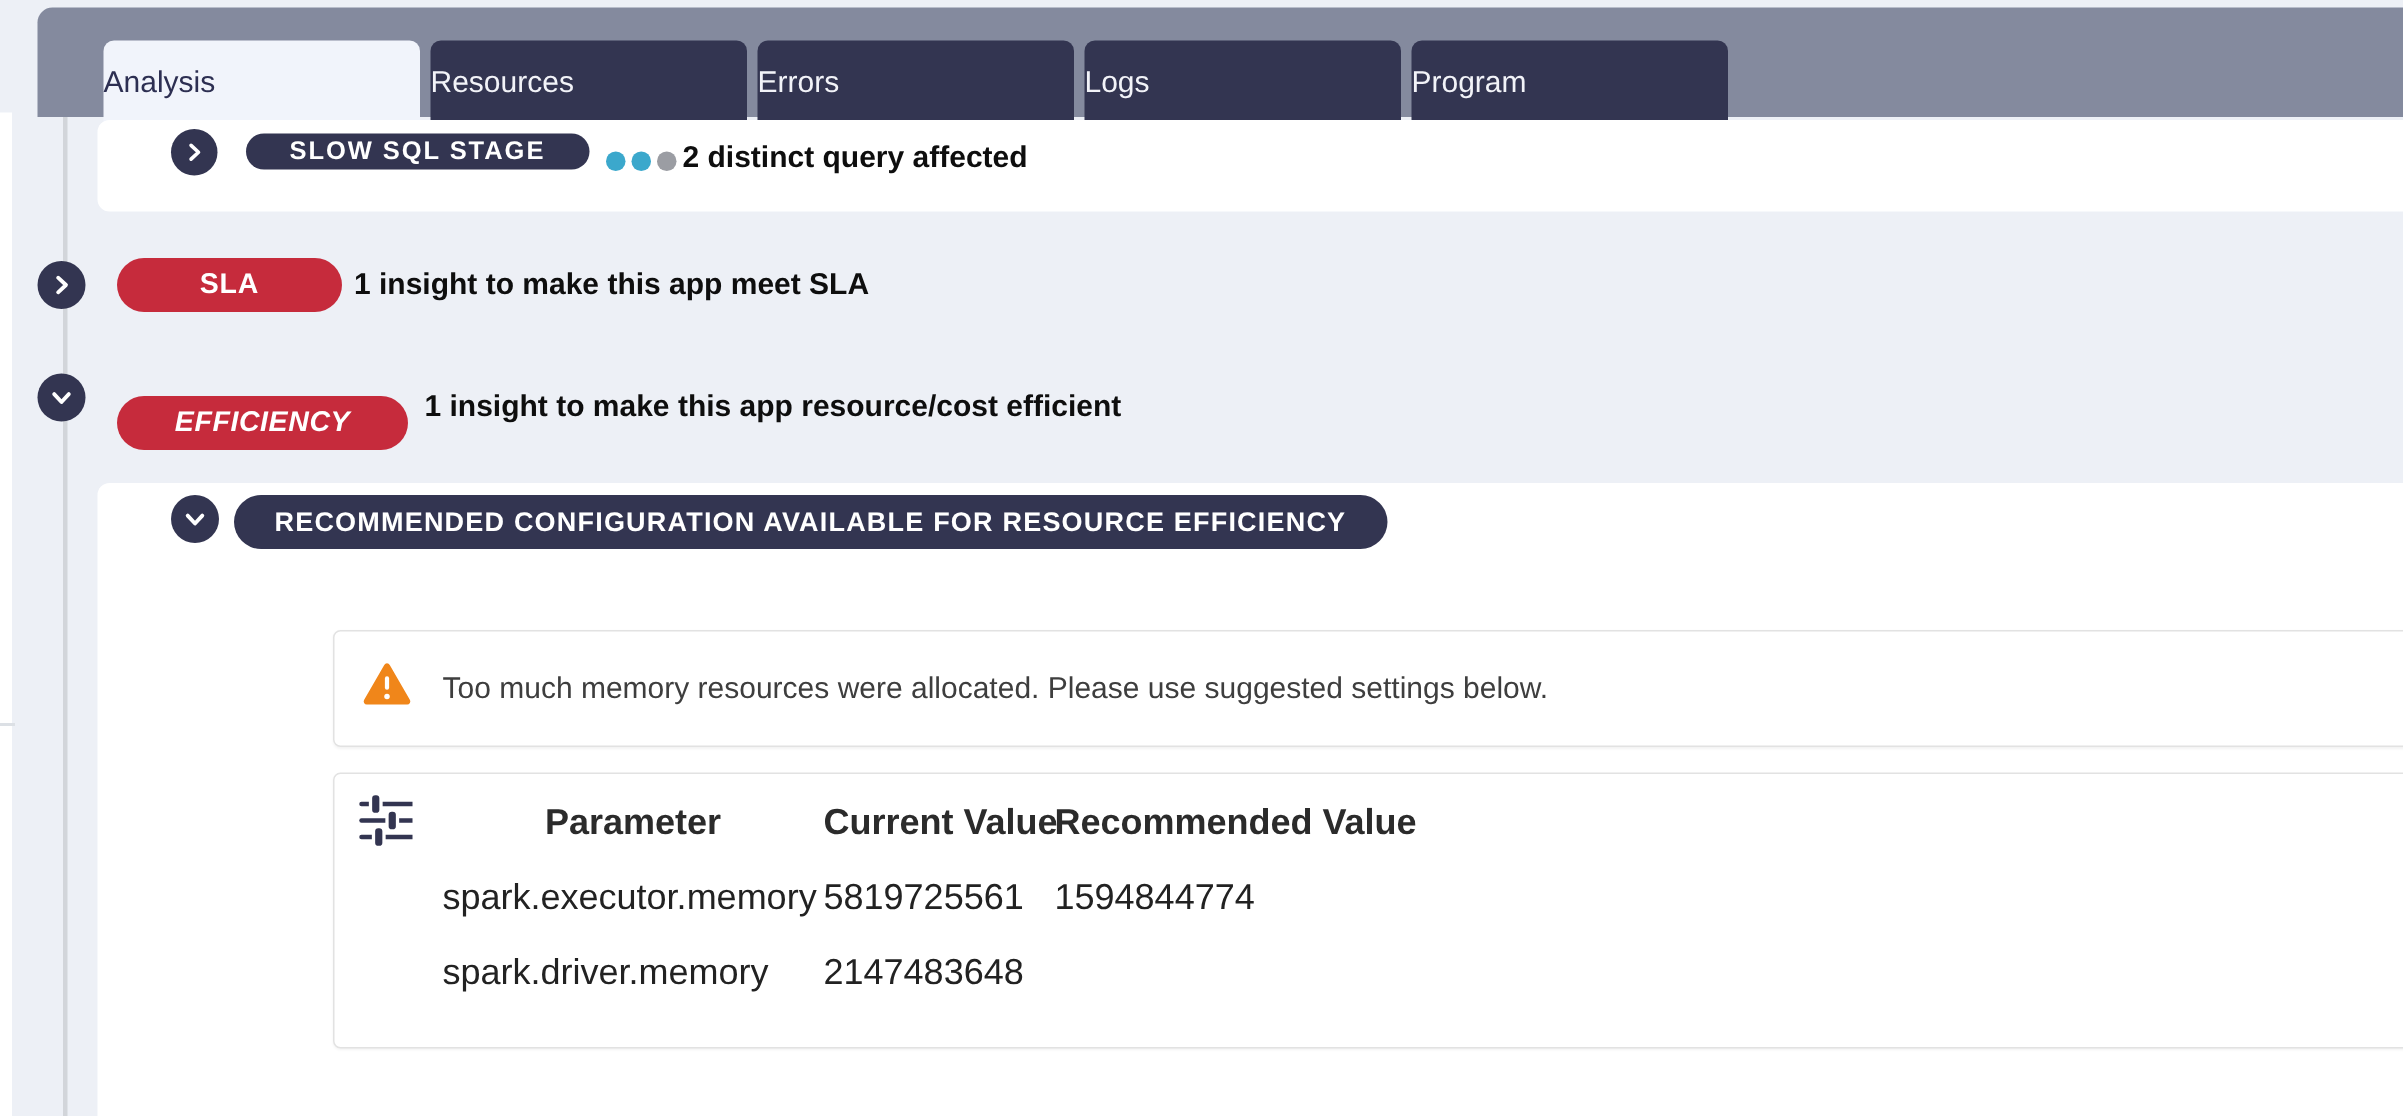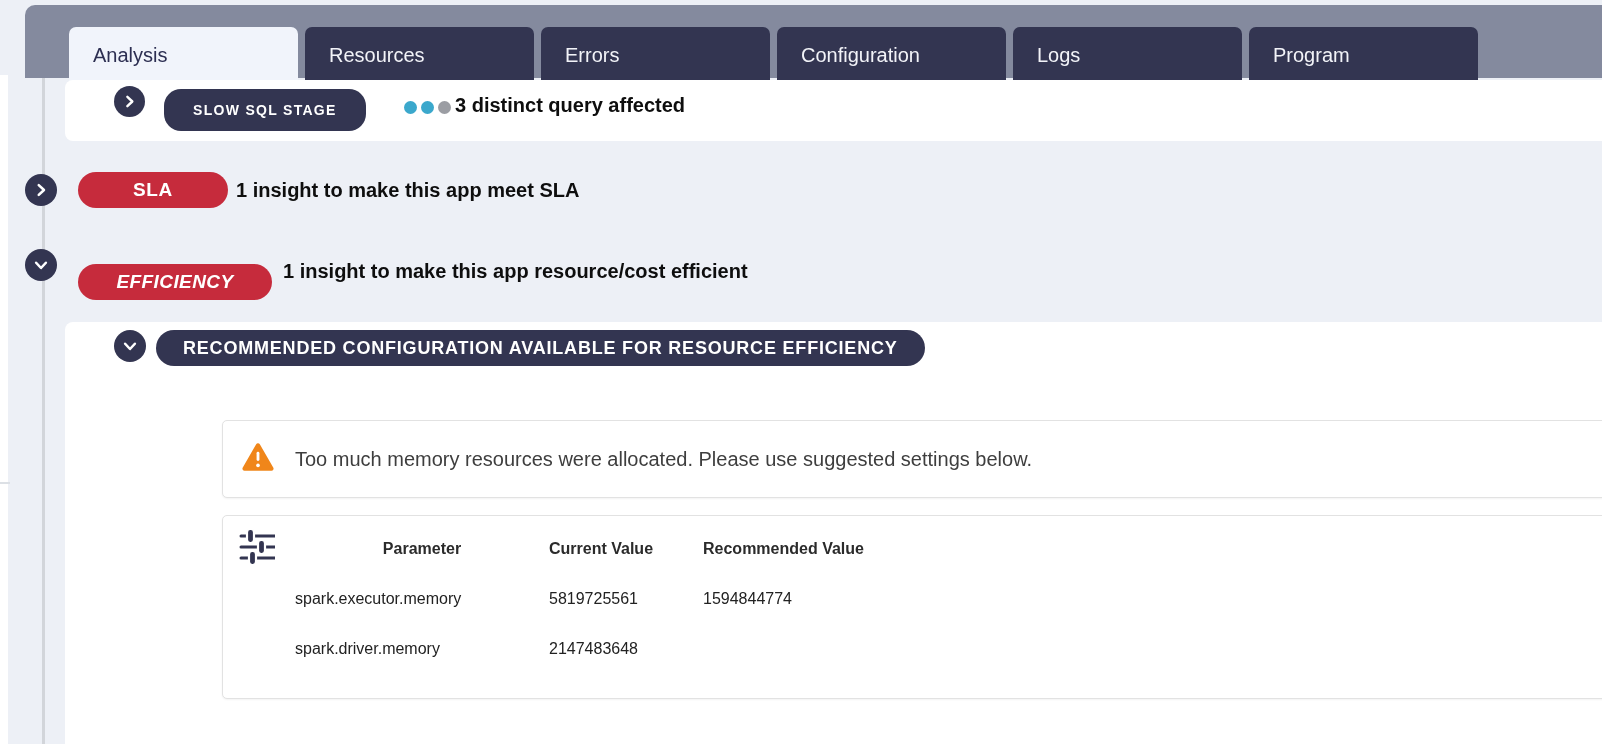--- a/index.html
+++ b/index.html
@@ -13,24 +13,24 @@
     position:relative;overflow:hidden;background:var(--page-bg);
     font-family:"Liberation Sans", sans-serif;color:#111;
   }
   
   .tabbar{
     position:absolute;left:25px;top:5px;right:0;height:73px;
     background:var(--bar-gray);border-radius:10px 0 0 0;
   }
   .tabs{position:absolute;left:44px;top:22px;display:flex;gap:7px;}
   .tab{
-    width:229px;height:56px;flex:0 0 auto;
+    width:211px;height:56px;flex:0 0 auto;
     background:var(--navy);color:#F2F3F8;
     border-radius:7px 7px 0 0;
-    display:flex;align-items:center;padding-left:24px;
+    display:flex;align-items:center;
     font-size:20px;cursor:pointer;white-space:nowrap;
   }
   .tab.active{background:var(--active-tab-bg);color:#2D2F52;}
   
   .left-rail{position:absolute;left:0;top:75px;width:8px;height:669px;background:#fff;}
   .left-rail-divider{position:absolute;left:0;top:482px;width:10px;height:2px;background:#DCE0E5;}
   .connector{position:absolute;left:42px;top:78px;width:3px;height:666px;background:#D2D5DA;}
   
   .panel{position:absolute;background:var(--panel-white);}
   .panel-1{left:65px;top:80px;width:1545px;height:61px;border-radius:8px 0 0 8px;}
@@ -42,21 +42,21 @@
     cursor:pointer;border:none;z-index:3;
   }
   .circle-btn svg{display:block;}
   
   .pill{
     position:absolute;display:flex;align-items:center;justify-content:center;
     color:#fff;font-weight:bold;white-space:nowrap;z-index:2;
   }
   .pill-navy{background:var(--navy);}
   .pill-red{background:var(--red);}
-  .pill-slow{left:164px;top:89px;height:42px;border-radius:17px;padding:0 29px;font-size:14px;letter-spacing:1.3px;}
+  .pill-slow{left:164px;top:89px;height:24px;border-radius:17px;padding:0 29px;font-size:17px;letter-spacing:1.3px;}
   .pill-sla{left:78px;top:172px;width:150px;height:36px;border-radius:18px;font-size:19px;letter-spacing:.6px;}
   .pill-eff{left:78px;top:264px;width:194px;height:36px;border-radius:18px;font-size:19px;letter-spacing:.4px;font-style:italic;}
   .pill-rec{left:156px;top:330px;height:36px;border-radius:18px;padding:0 27px;font-size:18px;letter-spacing:.8px;}
   
   .headline{position:absolute;font-size:20px;font-weight:bold;color:#0E0E0E;white-space:nowrap;z-index:2;}
   
   .dots{position:absolute;left:404px;top:101px;display:flex;gap:4px;align-items:center;}
   .dot{width:13px;height:13px;border-radius:50%;}
   .dot-blue{background:var(--dot-blue);}
   .dot-gray{background:var(--dot-gray);}
@@ -71,35 +71,34 @@
   
   .config-card{
     position:absolute;left:222px;top:515px;width:1396px;height:184px;
     background:#fff;border:1px solid var(--border-gray);border-radius:5px;
     box-shadow:0 1px 2px rgba(0,0,0,.05);
   }
   .sliders-icon{position:absolute;left:16px;top:12px;}
   .config-grid{
     position:absolute;left:72px;top:8px;
     display:grid;grid-template-columns:254px 154px 240px;grid-auto-rows:50px;
-    align-items:center;font-size:16px;color:#222;
+    align-items:center;font-size:24px;color:#222;
   }
   .config-grid .hdr{font-weight:bold;color:#2B2B2B;white-space:nowrap;}
   .config-grid .hdr.center{text-align:center;}
   .config-grid .cell{white-space:nowrap;}
 </style>
 </head>
 <body>
 
 <div class="tabbar">
   <div class="tabs">
     <div class="tab active">Analysis</div>
     <div class="tab">Resources</div>
     <div class="tab">Errors</div>
-    <div class="tab">Configuration</div>
     <div class="tab">Logs</div>
     <div class="tab">Program</div>
   </div>
 </div>
 
 <div class="left-rail"></div>
 <div class="left-rail-divider"></div>
 <div class="connector"></div>
 
 <div class="panel panel-1"></div>
@@ -109,21 +108,21 @@
         <polyline points="9,5.5 16,12 9,18.5" fill="none" stroke="#fff" stroke-width="3.4" stroke-linecap="round" stroke-linejoin="round"></polyline>
       </svg>
   </span>
 </button>
 <div class="pill pill-navy pill-slow">SLOW SQL STAGE</div>
 <div class="dots">
   <span class="dot dot-blue"></span>
   <span class="dot dot-blue"></span>
   <span class="dot dot-gray"></span>
 </div>
-<div class="headline" style="left:455px;top:94px">3 distinct query affected</div>
+<div class="headline" style="left:455px;top:94px">2 distinct query affected</div>
 
 <button class="circle-btn" style="left:25px;top:174px">
   <span>
     <svg width="18" height="18" viewBox="0 0 24 24">
         <polyline points="9,5.5 16,12 9,18.5" fill="none" stroke="#fff" stroke-width="3.4" stroke-linecap="round" stroke-linejoin="round"></polyline>
       </svg>
   </span>
 </button>
 <div class="pill pill-red pill-sla">SLA</div>
 <div class="headline" style="left:236px;top:179px">1 insight to make this app meet SLA</div>

